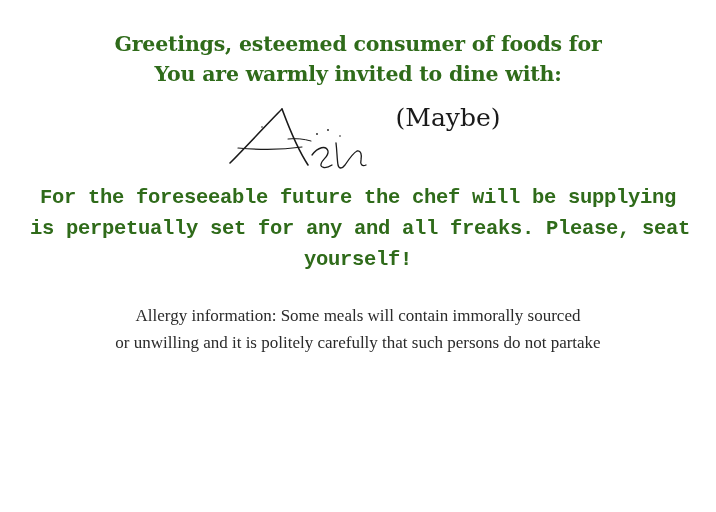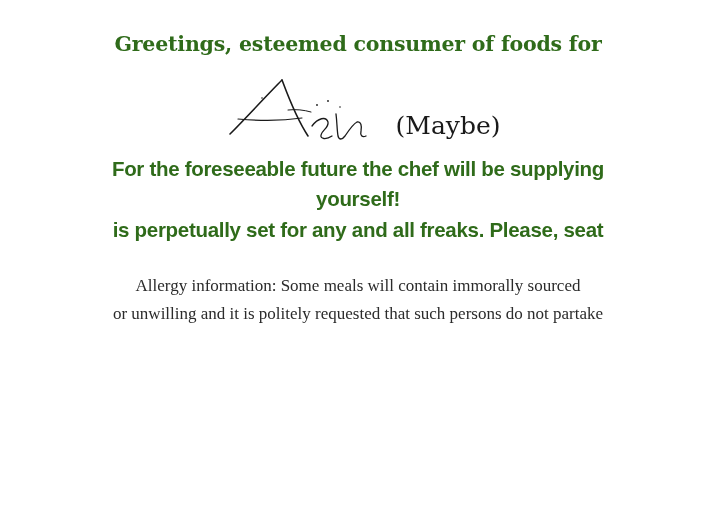--- a/index.html
+++ b/index.html
@@ -39,38 +39,37 @@
     height: 78px;
     margin-top: 14px;
   }
   .signature-wrap {
     position: absolute;
     left: 0;
     right: 0;
     top: 0;
     display: flex;
     justify-content: center;
-    align-items: flex-end;
   }
   .sig-svg {
     display: block;
     margin-bottom: 2px;
   }
   .maybe {
     font-family: "DejaVu Serif", serif;
     font-size: 25px;
     color: #1a1a1a;
     margin-left: 4px;
     margin-bottom: 10px;
     white-space: nowrap;
   }
   .body-green {
     text-align: center;
     color: #2f6b1a;
-    font-family: Liberation Sans, sans-serif;
+    font-family: Liberation Mono, monospace;
     font-weight: bold;
     font-size: 20.5px;
     line-height: 1.5;
     letter-spacing: -0.3px;
     margin-top: 2px;
   }
   .body-green .line {
     display: block;
     white-space: nowrap;
   }
@@ -87,20 +86,21 @@
     white-space: nowrap;
   }
 </style>
 </head>
 <body>
 
 <div class="page">
 
   <div class="headline">
     <span class="line">Greetings, esteemed consumer of foods for</span>
+    <span class="line">You are warmly invited to dine with:</span>
   </div>
 
   <div class="signature-block">
     <div class="signature-wrap">
       <span>
         <svg class="sig-svg" width="176" height="74" viewBox="0 0 176 74" xmlns="http://www.w3.org/2000/svg">
           <g fill="none" stroke="#1a1a1a" stroke-linecap="round" stroke-linejoin="round">
             <path d="M14 60 C30 44 52 20 66 6" stroke-width="1.6"></path>
             <path d="M66 6 C72 22 80 44 92 62" stroke-width="1.6"></path>
             <path d="M22 45 C44 47 66 47 86 44" stroke-width="1.2"></path>
@@ -113,22 +113,22 @@
             <circle cx="46" cy="24" r="0.8" fill="#1a1a1a" stroke="none"></circle>
           </g>
         </svg>
       </span>
       <span class="maybe">(Maybe)</span>
     </div>
   </div>
 
   <div class="body-green">
     <span class="line">For the foreseeable future the chef will be supplying</span>
+    <span class="line">is perpetually set for any and all freaks. Please, seat</span>
     <span class="line">yourself!</span>
-    <span class="line">is perpetually set for any and all freaks. Please, seat</span>
   </div>
 
   <div class="allergy">
     <span class="line">Allergy information: Some meals will contain immorally sourced</span>
-    <span class="line">or unwilling and it is politely requested that such persons do not partake</span>
+    <span class="line">or unwilling and it is politely carefully that such persons do not partake</span>
   </div>
 
 </div>
 
 </body></html>

